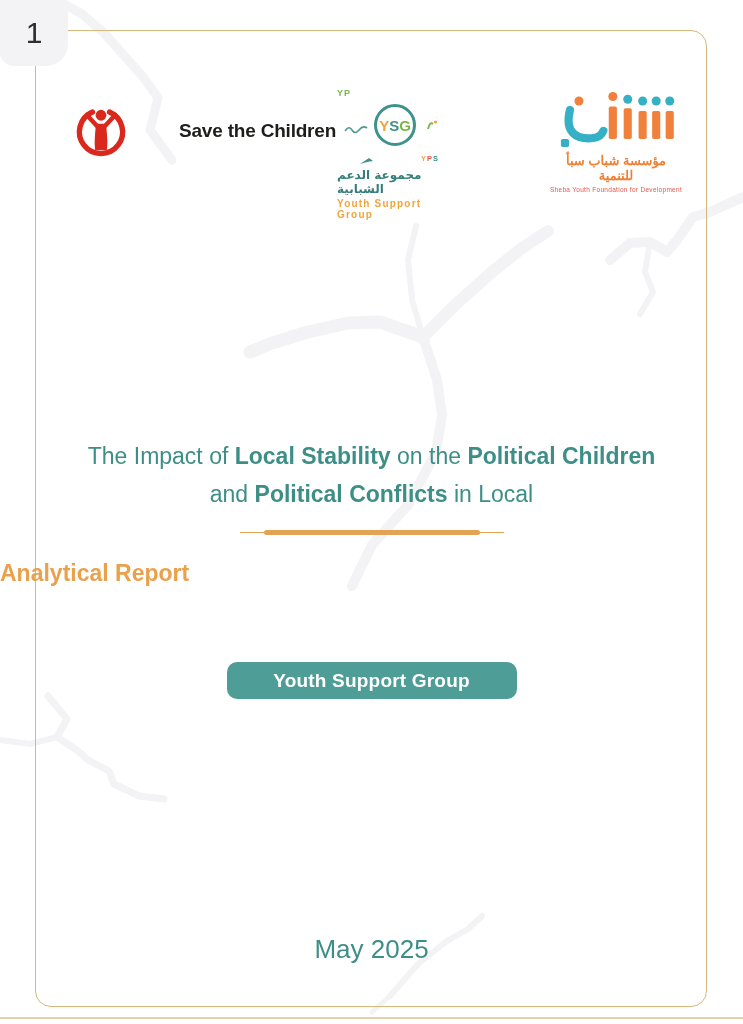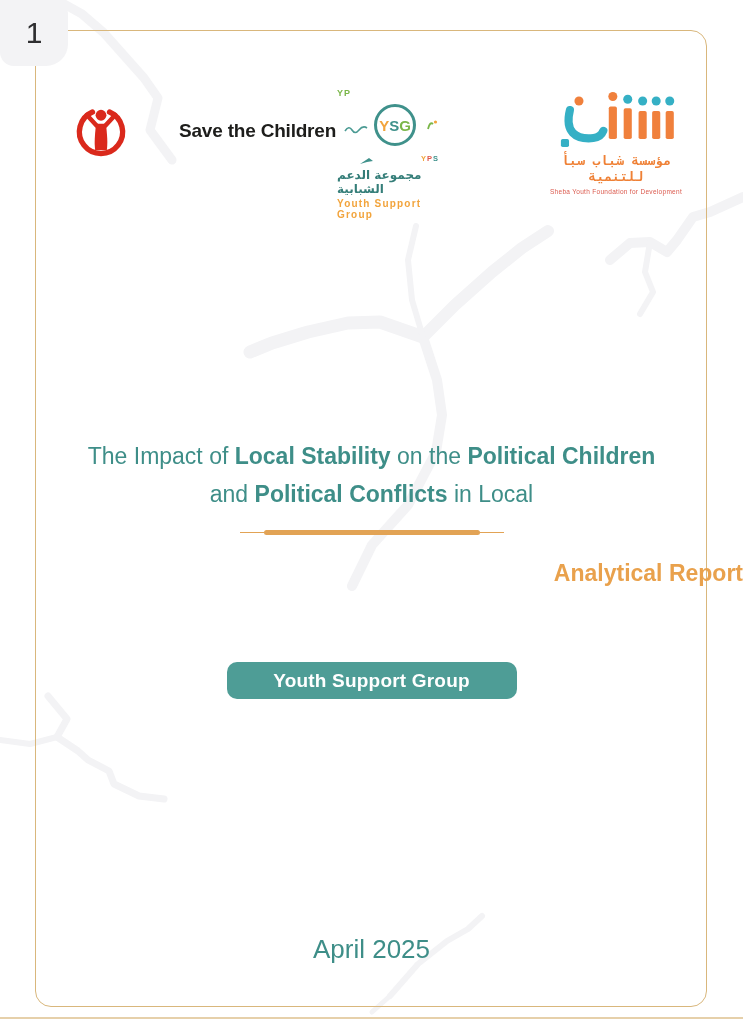--- a/index.html
+++ b/index.html
@@ -47,37 +47,37 @@
   .ysg-sat-left { position:absolute; left:6px; top:20px; }
   .ysg-sat-right { position:absolute; right:14px; top:16px; }
   .ysg-bird { position:absolute; left:22px; top:50px; }
   .ysg-yps { position:absolute; right:14px; top:52px; font-size:7.5px; font-weight:bold; letter-spacing:1px; }
   .yps-y { color:#F2A43C; } .yps-p { color:#E0564A; } .yps-s { color:#3F918B; }
   .ysg-arabic { color:#357E79; font-family:"DejaVu Sans", sans-serif; font-size:12px; font-weight:bold; direction:rtl; margin-top:2px; }
   .ysg-english { color:#F2A43C; font-size:10px; font-weight:bold; letter-spacing:1.2px; margin-top:2px; }
 
   
   .logo-sheba { position:absolute; left:548px; top:92px; width:136px; text-align:center; }
-  .sheba-arabic { color:#EF8136; font-family:Liberation Mono, monospace; font-size:13px; font-weight:bold; direction:rtl; margin-top:1px; }
+  .sheba-arabic { color:#EF8136; font-family:Liberation Sans, sans-serif; font-size:13px; font-weight:bold; direction:rtl; margin-top:1px; }
   .sheba-english { color:#DB5A4E; font-size:6.5px; margin-top:3px; letter-spacing:0.3px; }
 
   
   .report-title {
     position:absolute; left:50%; transform:translateX(-50%); top:437px; width:660px;
     text-align:center; color:#3E8E88; font-size:23px; line-height:38px;
   }
   .report-title .b { font-weight:bold; }
 
   
   .divider { position:absolute; top:530px; left:50%; transform:translateX(-50%); display:flex; align-items:center; }
   .divider .thin { width:24px; height:1.6px; background:#E2A355; }
   .divider .thick { width:216px; height:4.6px; border-radius:3px; background:#E2A355; }
 
   .subtitle {
-    position:absolute; top:560px; left:0; width:100%; text-align:right;
+    position:absolute; top:560px; left:0; width:100%; text-align:left;
     color:#E9A14C; font-size:23px; font-weight:bold;
   }
 
   .author-badge {
     position:absolute; left:50%; transform:translateX(-50%); top:662px;
     width:290px; height:37px; background:#4E9D96; border-radius:10px;
     color:#ffffff; font-weight:bold; font-size:19px;
     display:flex; align-items:center; justify-content:center; letter-spacing:0.2px;
   }
 
@@ -187,16 +187,16 @@
     <div class="divider">
       <span class="thin"></span>
       <span class="thick"></span>
       <span class="thin"></span>
     </div>
 
     <div class="subtitle">Analytical Report</div>
 
     <div class="author-badge">Youth Support Group</div>
 
-    <div class="report-date">April 2025</div>
+    <div class="report-date">May 2025</div>
 
   </div>
 </div>
 
 </body></html>

